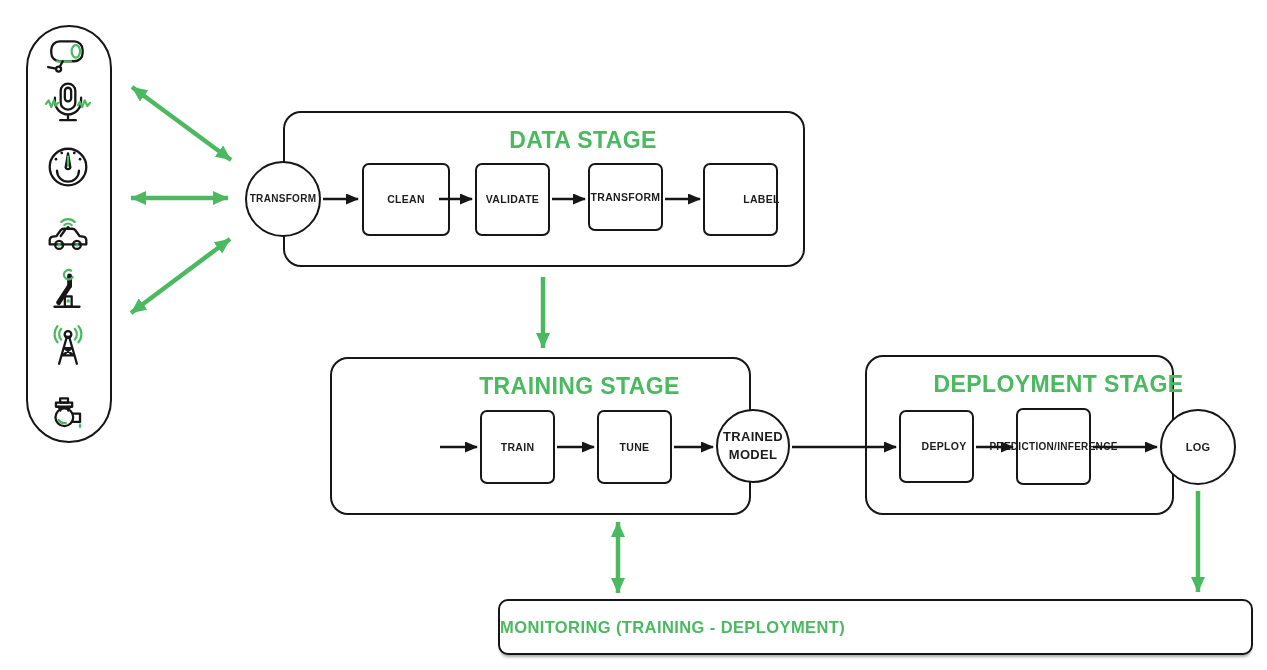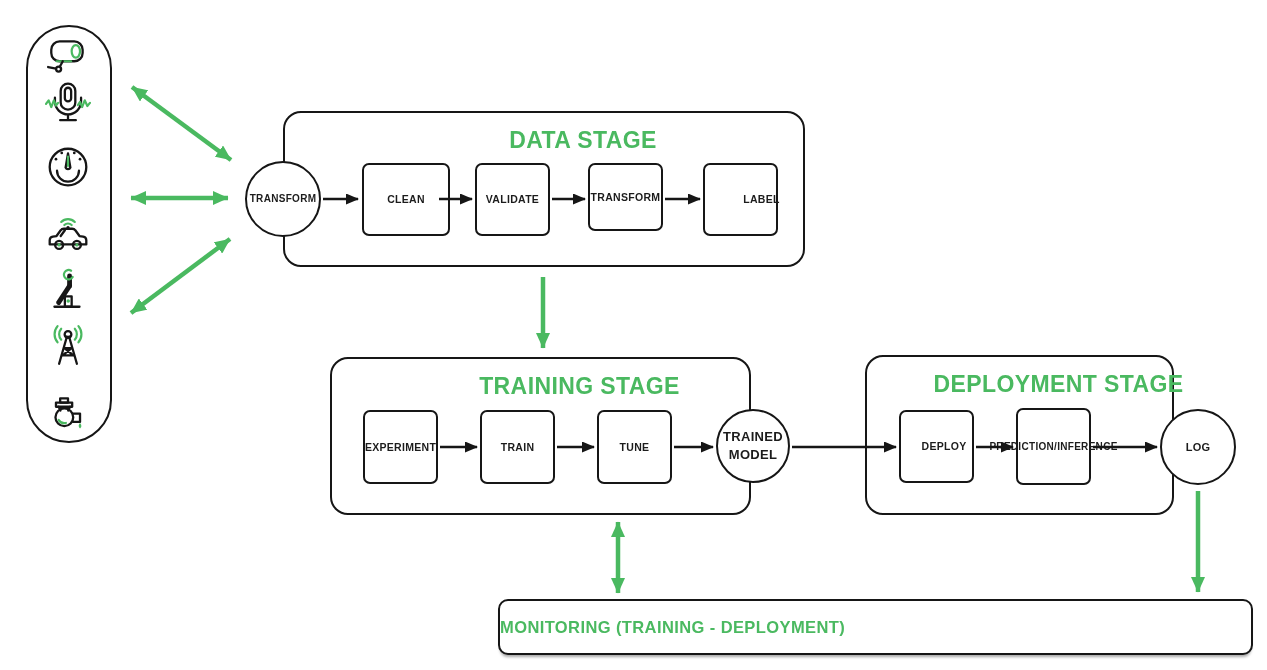--- a/index.html
+++ b/index.html
@@ -136,21 +136,20 @@
   </div>
   <div class="step-box" style="left:362px;top:163px;width:88px;height:73px;">CLEAN</div>
   <div class="step-box" style="left:475px;top:163px;width:75px;height:73px;">VALIDATE</div>
   <div class="step-box" style="left:588px;top:163px;width:75px;height:68px;">TRANSFORM</div>
   <div class="step-box" style="left:703px;top:163px;width:75px;height:73px;padding-left:44px;">LABEL</div>
   <div class="node-circle" style="left:245px;top:161px;width:76px;height:76px;font-size:10px;">TRANSFORM</div>
 
   <div class="stage" style="left:330px;top:357px;width:421px;height:158px;">
     <div class="stage-title">TRAINING STAGE</div>
   </div>
-  <div class="step-box" style="left:363px;top:410px;width:75px;height:74px;">EXPERIMENT</div>
   <div class="step-box" style="left:480px;top:410px;width:75px;height:74px;">TRAIN</div>
   <div class="step-box" style="left:597px;top:410px;width:75px;height:74px;">TUNE</div>
   <div class="node-circle" style="left:716px;top:409px;width:74px;height:74px;">TRAINED MODEL</div>
 
   <div class="stage" style="left:865px;top:355px;width:309px;height:160px;">
     <div class="stage-title">DEPLOYMENT STAGE</div>
   </div>
   <div class="step-box" style="left:899px;top:410px;width:75px;height:73px;padding-left:17px;">DEPLOY</div>
   <div class="step-box" style="left:1016px;top:408px;width:75px;height:77px;font-size:10px;">PREDICTION/INFERENCE</div>
   <div class="node-circle" style="left:1160px;top:409px;width:76px;height:76px;font-size:11px;">LOG</div>

